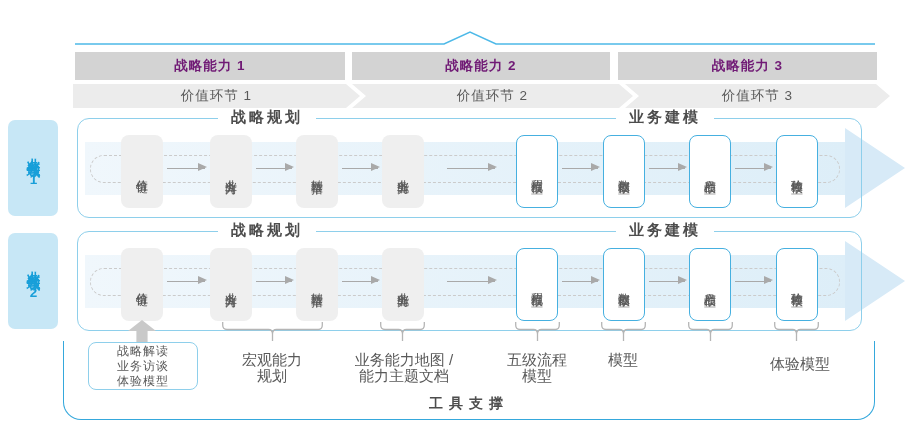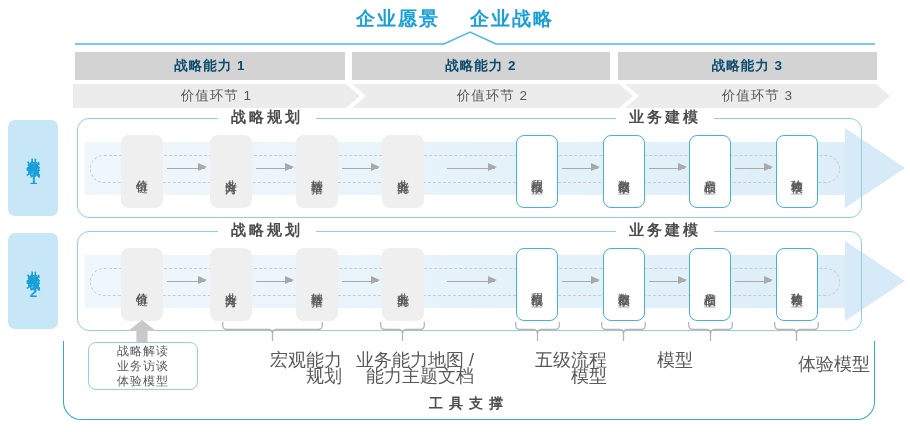--- a/index.html
+++ b/index.html
@@ -15,21 +15,21 @@
 
   
   .top-title{position:absolute;top:6px;left:0;width:100%;text-align:center;
     font-size:19px;font-weight:bold;color:var(--accent-blue);letter-spacing:2px;}
   .top-title .gap{display:inline-block;width:30px;}
   .peak-line{position:absolute;left:0;top:0;}
 
   
   .cap-seg{position:absolute;top:52px;height:28px;background:var(--band-dark);
     display:flex;align-items:center;justify-content:center;font-size:13.5px;
-    font-weight:600;color:#0c4a6e;letter-spacing:1px;}
+    font-weight:600;color:#701a75;letter-spacing:1px;}
   .val-seg{position:absolute;top:84px;height:24px;background:var(--band-light);
     display:flex;align-items:center;justify-content:center;font-size:13.5px;
     color:var(--text-mid);letter-spacing:1px;}
   .val-first{clip-path:polygon(0 0,calc(100% - 14px) 0,100% 50%,calc(100% - 14px) 100%,0 100%);}
   .val-mid{clip-path:polygon(0 0,calc(100% - 14px) 0,100% 50%,calc(100% - 14px) 100%,0 100%,14px 50%);}
 
   
   .domain{position:absolute;left:8px;width:50px;height:96px;background:var(--domain-bg);
     border-radius:7px;display:flex;align-items:center;justify-content:center;
     writing-mode:vertical-rl;text-orientation:upright;font-size:13.5px;font-weight:bold;
@@ -55,21 +55,21 @@
   .harrow::after{content:'';position:absolute;right:-2px;top:-5.6px;width:0;height:0;
     border-left:9px solid var(--arrow-gray);border-top:4.5px solid transparent;
     border-bottom:4.5px solid transparent;}
   .row-title{position:absolute;top:-10px;transform:translateX(-50%);background:#fff;
     padding:0 13px;font-size:15px;font-weight:bold;color:var(--text-dark);
     letter-spacing:3px;z-index:5;white-space:nowrap;}
 
   
   .brace{position:absolute;top:322px;z-index:6;}
   .brace path{stroke:var(--brace-gray);stroke-width:1.3;fill:none;}
-  .ann-label{position:absolute;top:352px;width:140px;text-align:right;font-size:18px;
+  .ann-label{position:absolute;top:352px;width:140px;text-align:center;font-size:15px;
     color:var(--text-mid);line-height:16px;z-index:6;}
   .up-arrow{position:absolute;left:128px;top:320px;width:28px;height:23px;z-index:5;
     background:#c9c9c9;
     clip-path:polygon(50% 0,100% 48%,70% 48%,70% 100%,30% 100%,30% 48%,0 48%);}
   .practice-box{position:absolute;left:88px;top:342px;width:108px;height:46px;z-index:7;
     background:#fff;border:1px solid var(--container-border);border-radius:8px;
     display:flex;flex-direction:column;align-items:center;justify-content:center;
     font-size:12px;line-height:15px;color:var(--text-mid);letter-spacing:1px;}
 
   
@@ -78,23 +78,20 @@
     border-bottom:1.5px solid var(--footer-border);border-radius:0 0 18px 18px;
     box-sizing:border-box;}
   .footer-label{position:absolute;bottom:6px;left:0;width:100%;text-align:center;
     font-size:14px;font-weight:bold;color:var(--text-dark);letter-spacing:6px;}
 </style>
 </head>
 <body>
 
 <div class="canvas">
 
-  <div class="top-title">
-    <span>企业愿景</span><span class="gap"></span><span>企业战略</span>
-  </div>
   <svg class="peak-line" width="910" height="50">
     <path d="M75 44 H444 L470 32 L496 44 H875" stroke="#4db9e8" stroke-width="1.5" fill="none"></path>
   </svg>
 
   <div class="cap-seg" style="left:75px;width:270px;">
       <span>战略能力 1</span>
     </div>
   <div class="cap-seg" style="left:352px;width:258px;">
       <span>战略能力 2</span>
     </div>

